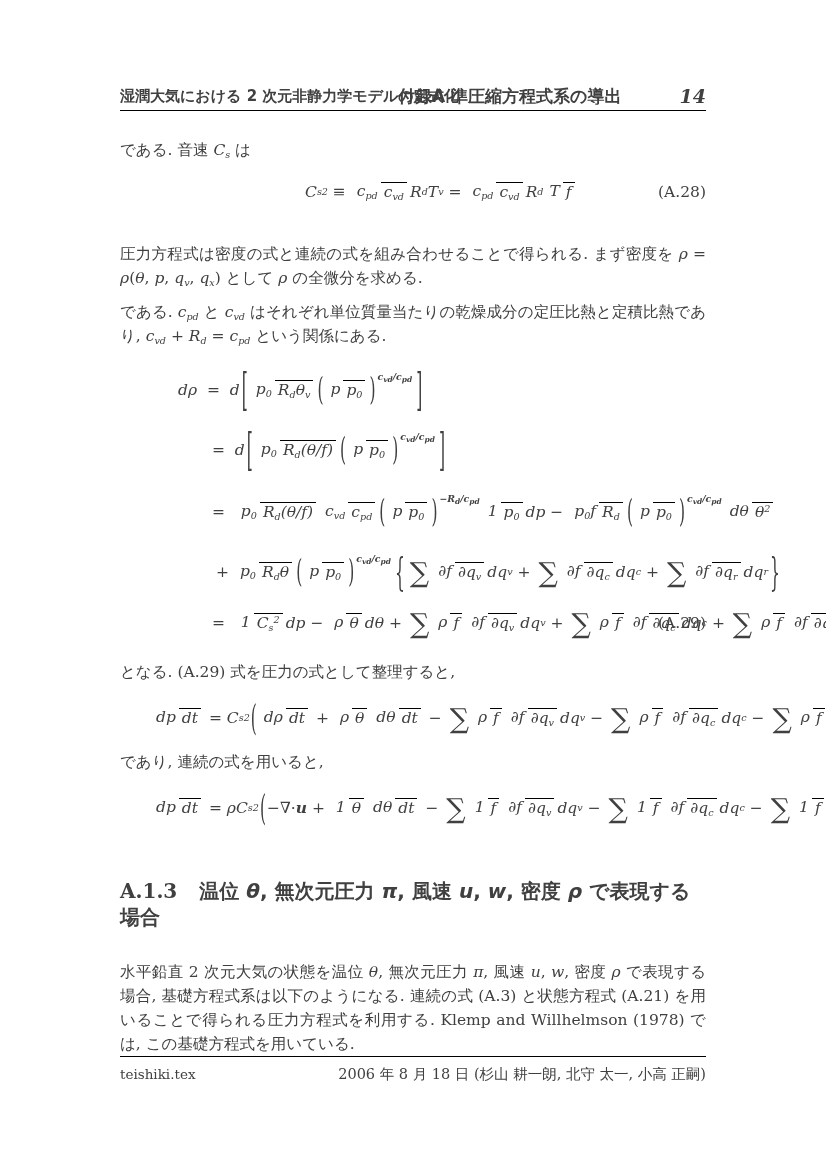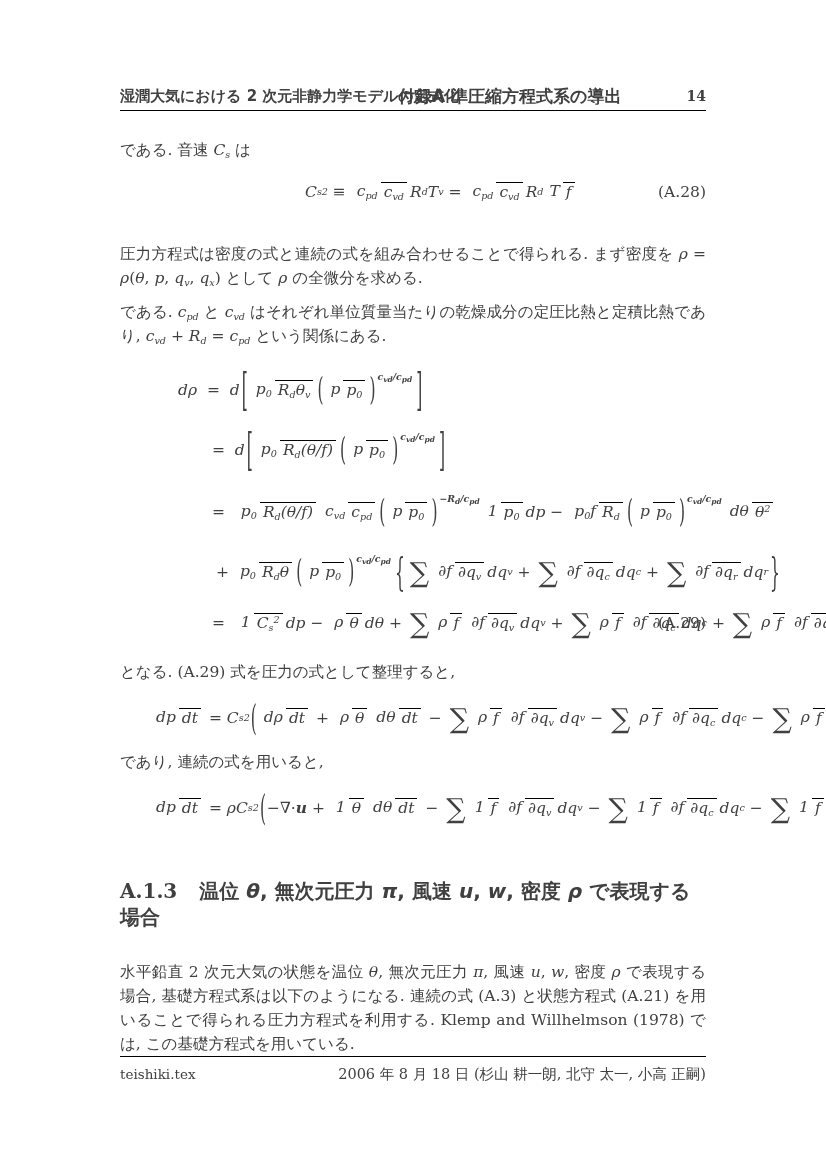--- a/index.html
+++ b/index.html
@@ -3,21 +3,21 @@
 <meta charset="utf-8">
 <style>
   html,body{margin:0;padding:0;background:#ffffff;width:826px;height:1169px;overflow:hidden;}
   .page{position:relative;width:826px;height:1169px;background:#fff;color:#404040;
         font-family:"DejaVu Serif","Liberation Serif",serif;font-size:15.5px;line-height:24px;}
   
   .hdr-left{position:absolute;left:120px;top:84px;font-family:"DejaVu Sans","Liberation Sans",sans-serif;
             font-weight:bold;font-size:15px;white-space:nowrap;}
   .hdr-right{position:absolute;left:398px;top:84px;font-family:"DejaVu Sans","Liberation Sans",sans-serif;
             font-weight:bold;font-size:17px;white-space:nowrap;}
-  .hdr-page{position:absolute;right:120px;top:84px;font-weight:bold;font-size:14px;}
+  .hdr-page{position:absolute;right:120px;top:84px;font-weight:bold;font-size:19px;font-style:italic;}
   .hdr-rule{position:absolute;left:120px;right:120px;top:110px;border-top:1.5px solid #000;}
   
   .content{position:absolute;left:120px;top:134px;width:586px;}
   .para{font-style:normal;text-align:justify;}
   .mi{font-style:italic;}
   
   .eq{font-style:italic;display:flex;align-items:center;position:relative;}
   .up{font-style:normal;white-space:pre;}
   .sb{font-size:62%;vertical-align:-0.35em;font-style:italic;line-height:1;}
   .sp{font-size:62%;vertical-align:0.6em;font-style:italic;line-height:1;}

